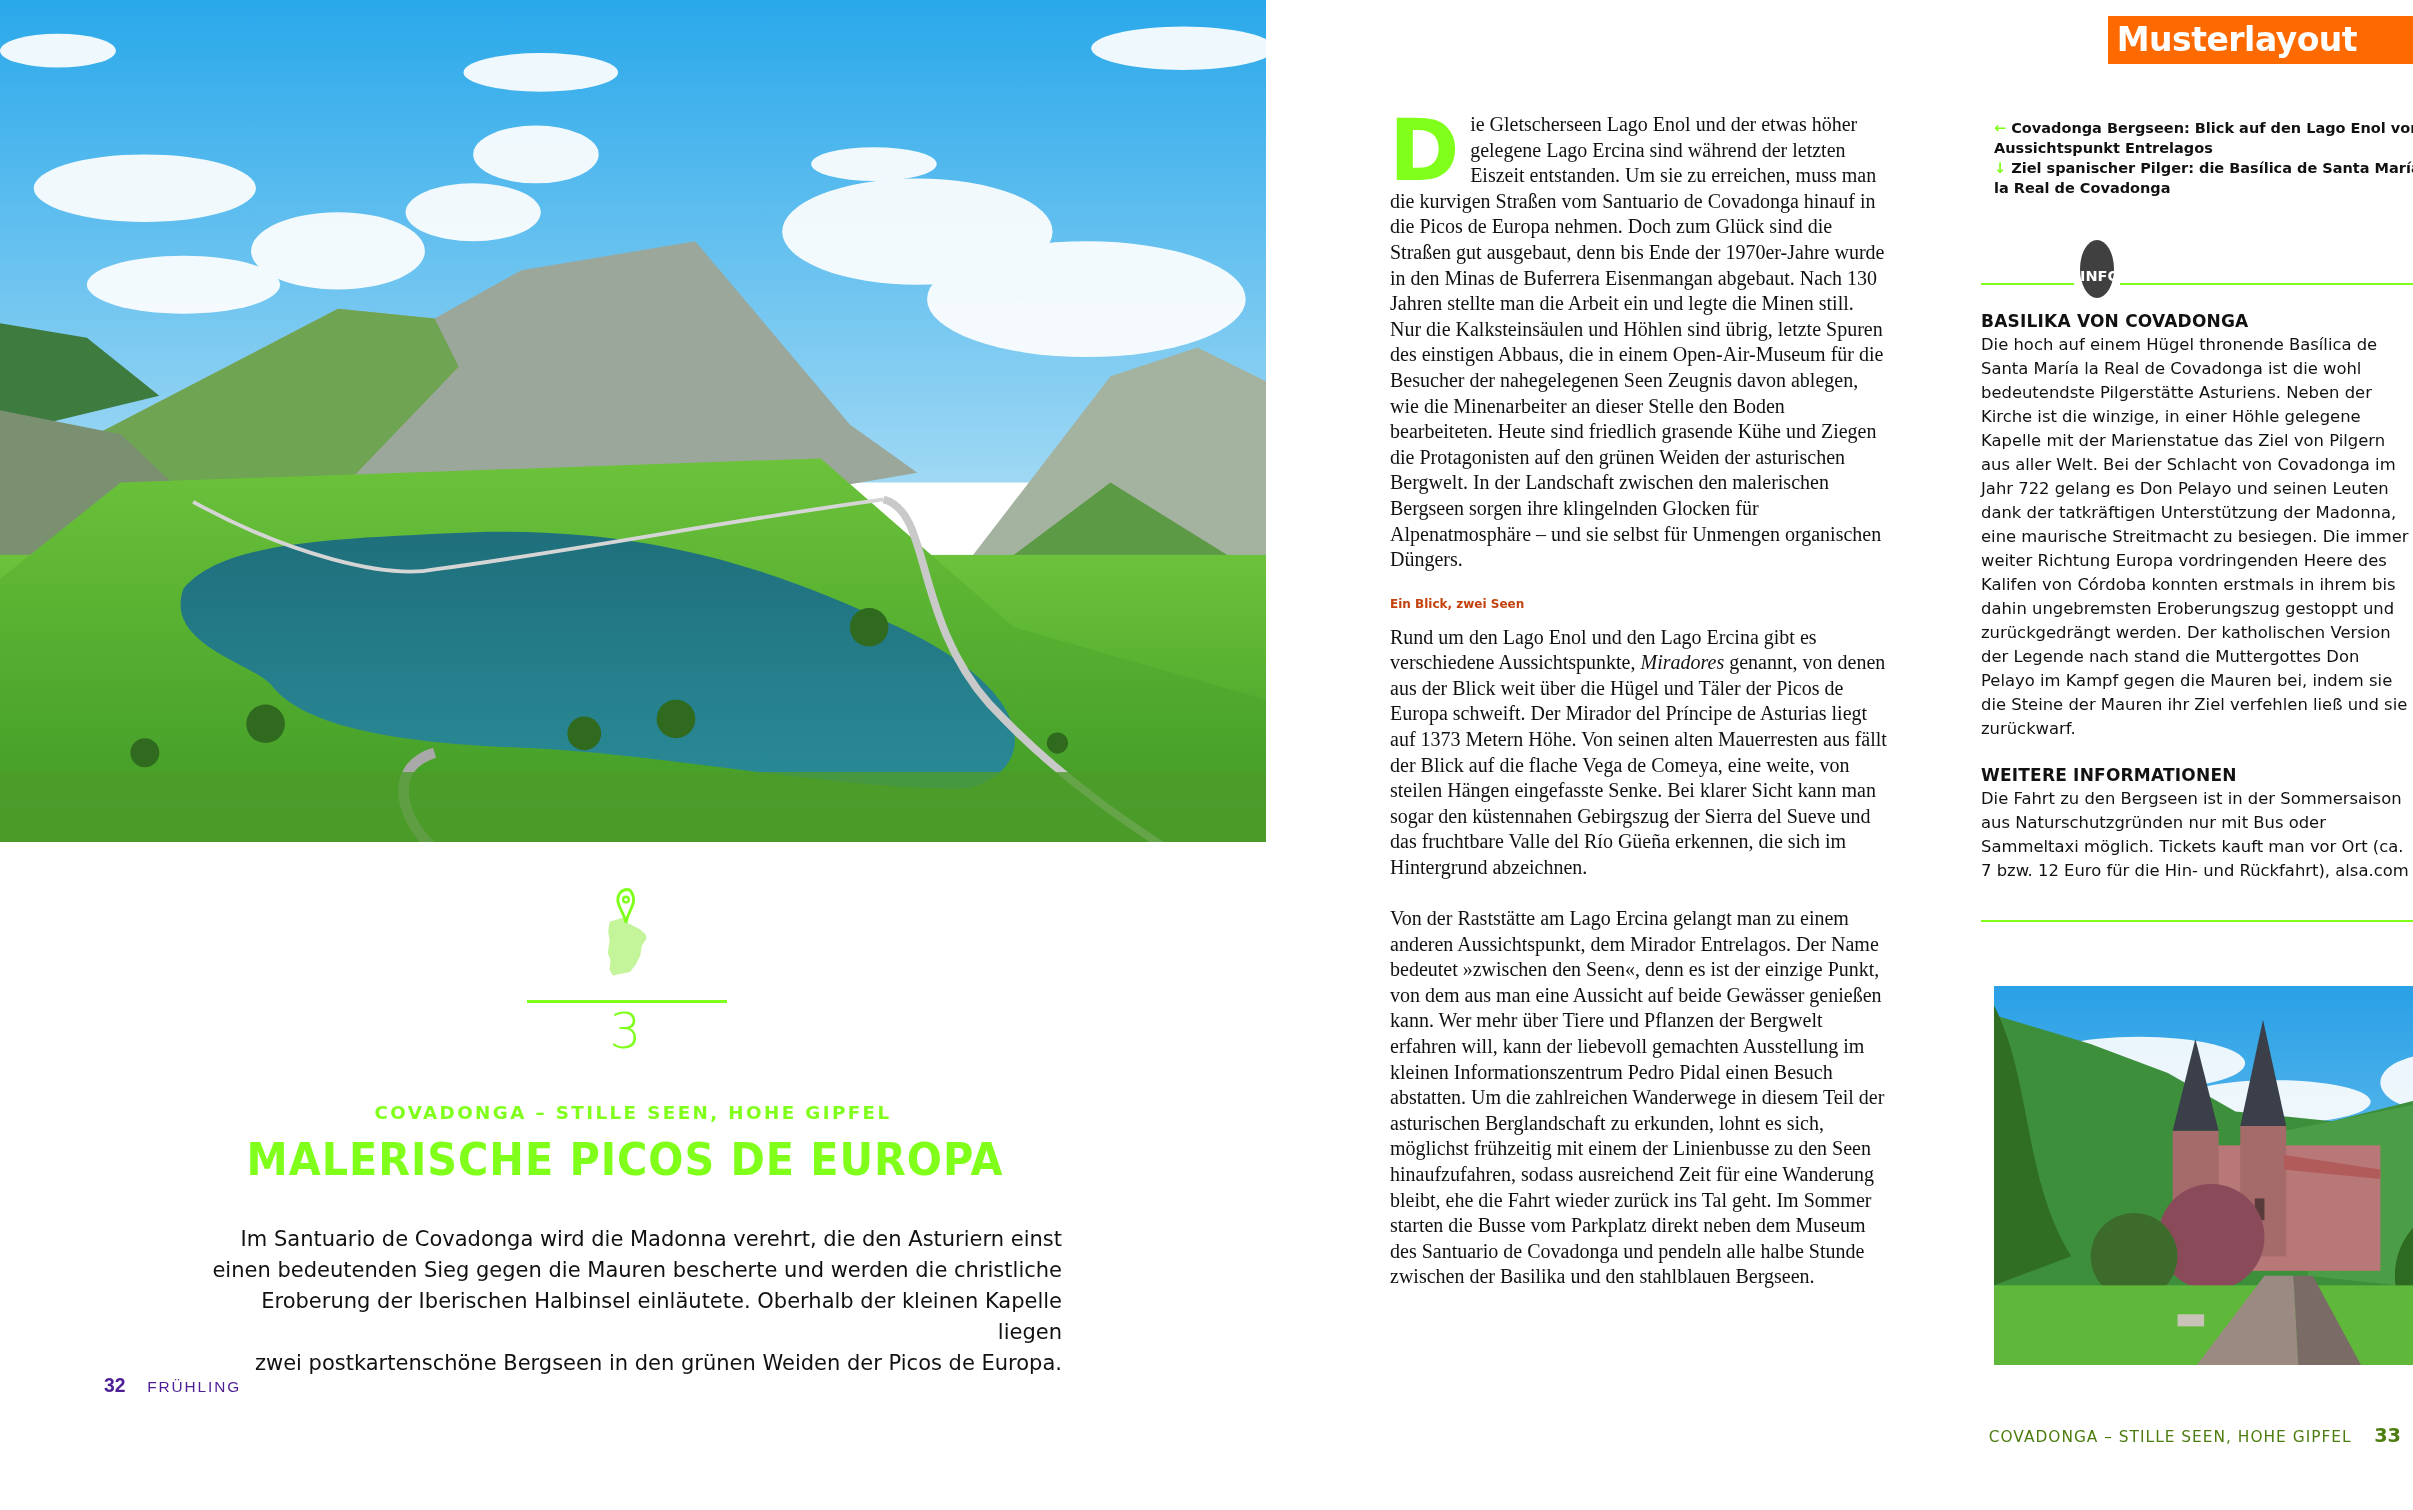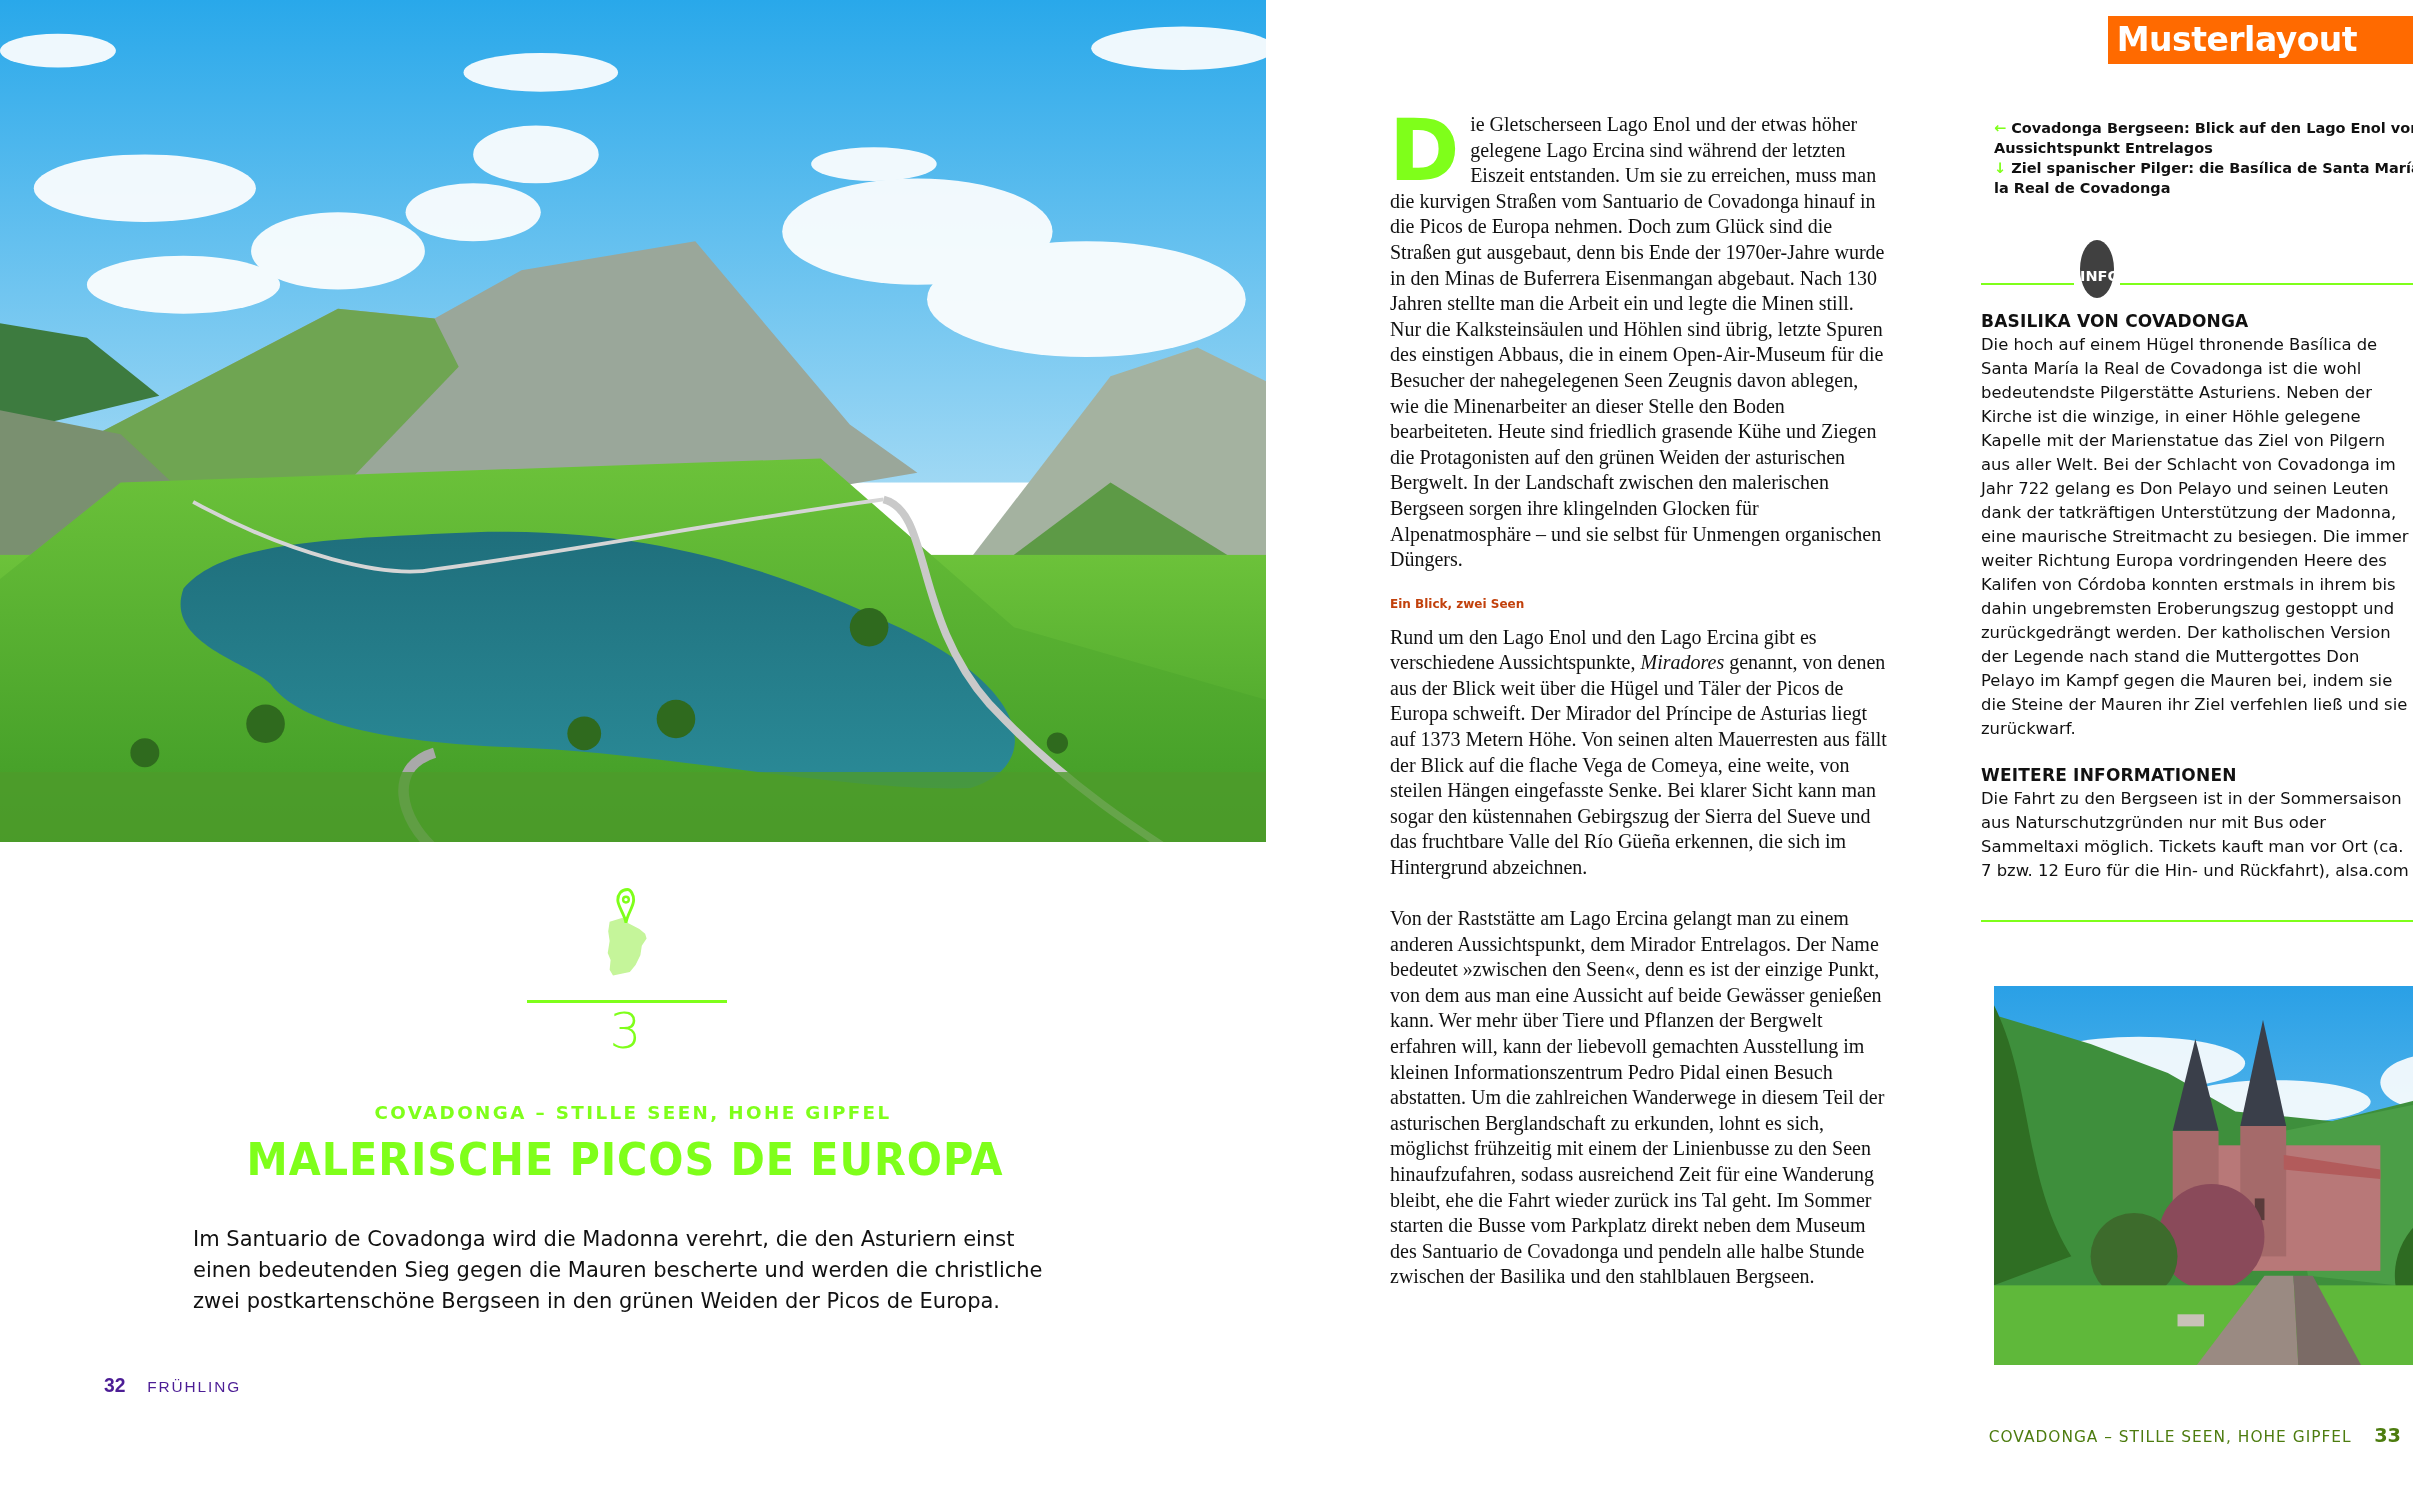--- a/index.html
+++ b/index.html
@@ -12,21 +12,21 @@
 
   
   .pin { position: absolute; left: 601px; top: 888px; width: 48px; height: 101px; }
   .rule-green { position: absolute; background: #7fff1a; }
   .chapter-num { position: absolute; left: 577px; top: 1006px; width: 97px; text-align: center;
     font-family: "DejaVu Sans", sans-serif; font-size: 50px; color: #7fff1a; line-height: 1; font-weight: 300; }
   .kicker { position: absolute; left: 0; width: 1266px; top: 1102px; text-align: center;
     font-family: "DejaVu Sans", sans-serif; font-weight: bold; font-size: 18.3px; letter-spacing: 2.4px; color: #7fff1a; }
   .main-title { position: absolute; left: 0; width: 1250px; top: 1135px; text-align: center;
     font-family: "DejaVu Sans", sans-serif; font-weight: bold; font-size: 45px; letter-spacing: 1px; color: #7fff1a; line-height: 1.1; transform: scaleX(0.92); transform-origin: center; }
-  .intro { position: absolute; left: 193px; width: 869px; top: 1224px; text-align: left;
+  .intro { position: absolute; left: 193px; width: 869px; top: 1224px; text-align: right;
     font-family: "DejaVu Sans", sans-serif; font-size: 21px; line-height: 31px; color: #111; }
 
   
   .main-col { position: absolute; left: 1390px; top: 112px; width: 497px;
     font-family: "Liberation Serif", serif; font-size: 20px; line-height: 25.6px; color: #111; text-align: left; }
   .main-col p { margin: 0; }
   .dropcap { float: left; font-family: "DejaVu Sans", sans-serif; font-weight: bold; color: #7fff1a;
     font-size: 85px; line-height: 71px; margin: 2.9px 10.6px 0 -1px; height: 72px; }
   .section-heading { font-family: "DejaVu Sans", sans-serif; font-weight: bold; color: #c2410c;
     font-size: 12px; margin: 24px 0 13.5px 0 !important; line-height: 1.2; }
@@ -136,20 +136,21 @@
     <circle cx="52" cy="24" r="6" fill="none" stroke="#7fff1a" stroke-width="5"></circle>
   </svg>
   <div class="rule-green" style="left:527px; top:1000px; width:200px; height:2.9px;"></div>
   <div class="chapter-num">3</div>
 
   <div class="kicker">COVADONGA – STILLE SEEN, HOHE GIPFEL</div>
   <div class="main-title">MALERISCHE PICOS DE EUROPA</div>
   <div class="intro">
     <div>Im Santuario de Covadonga wird die Madonna verehrt, die den Asturiern einst</div>
     <div>einen bedeutenden Sieg gegen die Mauren bescherte und werden die christliche</div>
+    <div>Eroberung der Iberischen Halbinsel einläutete. Oberhalb der kleinen Kapelle liegen</div>
     <div>zwei postkartenschöne Bergseen in den grünen Weiden der Picos de Europa.</div>
   </div>
 
   <div class="folio-left">
     <span class="num">32</span>
     <span class="run">FRÜHLING</span>
   </div>
 
   <div class="main-col">
     <p><span class="dropcap">D</span><span>ie Gletscherseen Lago Enol und der etwas höher gelegene Lago Ercina sind während der letzten Eiszeit entstanden. Um sie zu erreichen, muss man die kurvigen Straßen vom Santuario de Covadonga hinauf in die Picos de Europa nehmen. Doch zum Glück sind die Straßen gut ausgebaut, denn bis Ende der 1970er-Jahre wurde in den Minas de Buferrera Eisenmangan abgebaut. Nach 130 Jahren stellte man die Arbeit ein und legte die Minen still. Nur die Kalksteinsäulen und Höhlen sind übrig, letzte Spuren des einstigen Abbaus, die in einem Open-Air-Museum für die Besucher der nahegelegenen Seen Zeugnis davon ablegen, wie die Minenarbeiter an dieser Stelle den Boden bearbeiteten. Heute sind friedlich grasende Kühe und Ziegen die Protagonisten auf den grünen Weiden der asturischen Bergwelt. In der Landschaft zwischen den malerischen Bergseen sorgen ihre klingelnden Glocken für Alpenatmosphäre – und sie selbst für Unmengen organischen Düngers.</span></p>

